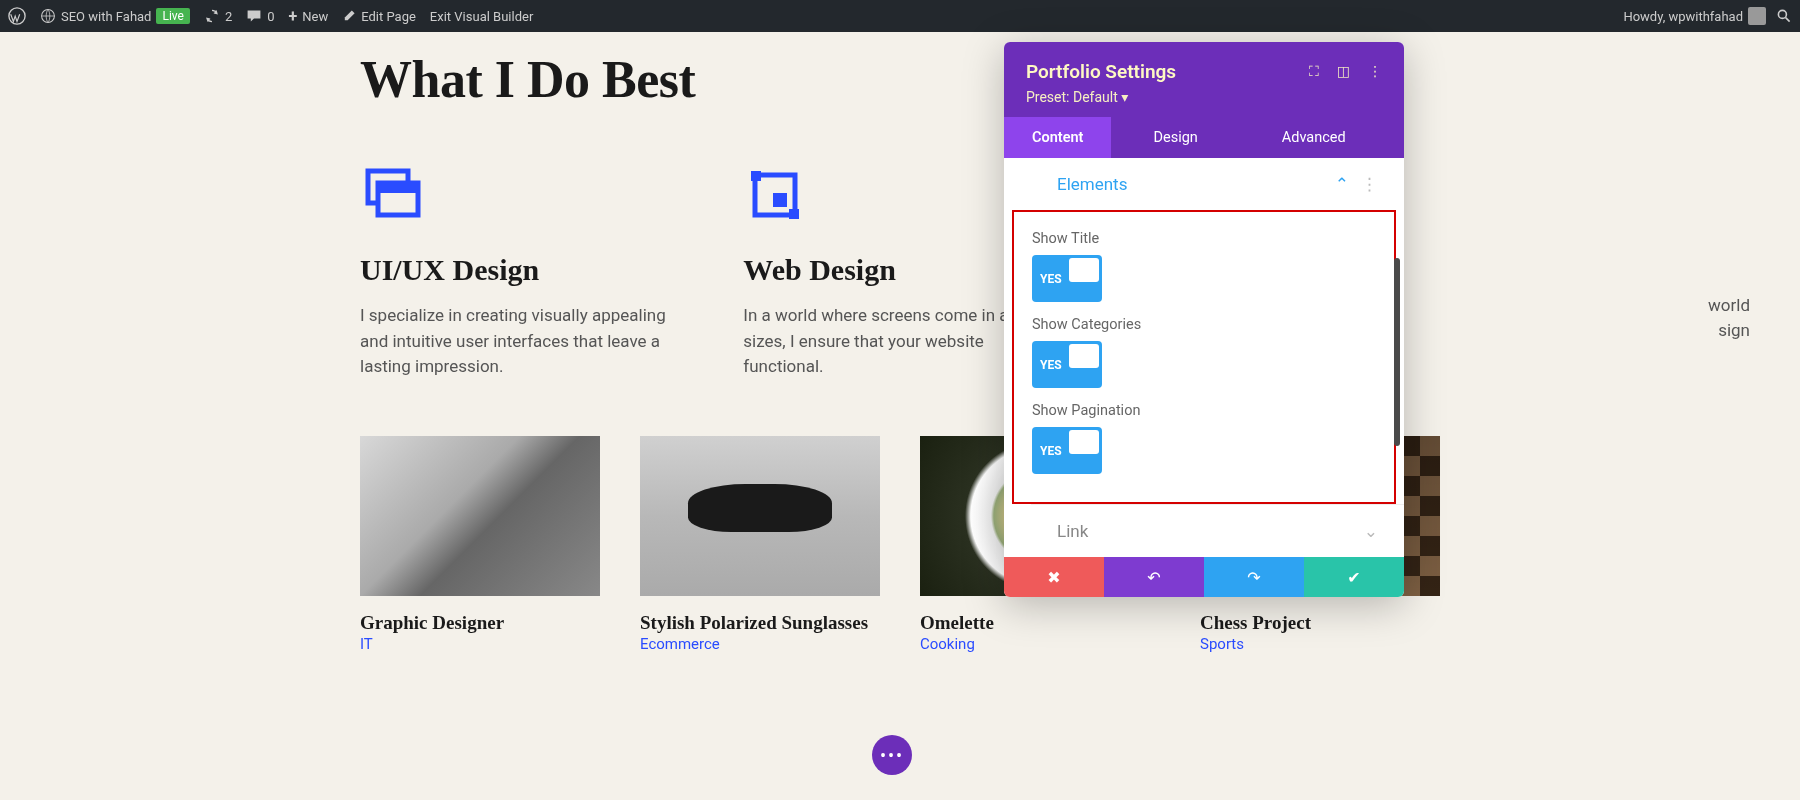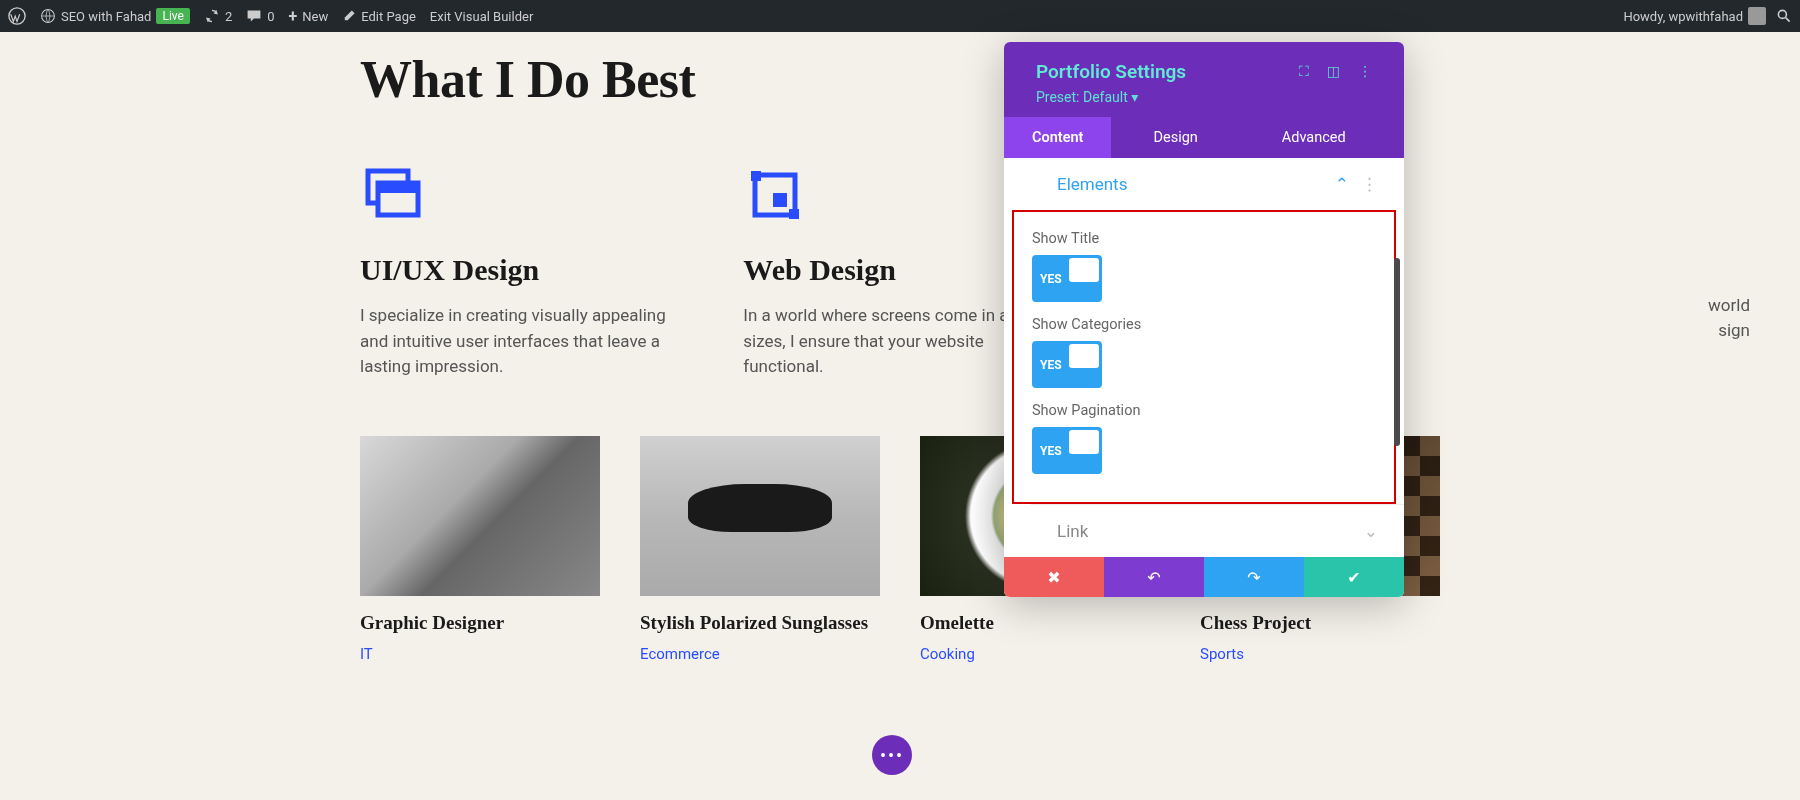--- a/index.html
+++ b/index.html
@@ -25,29 +25,29 @@
 
 .portfolio { display: flex; gap: 40px; }
 .portfolio-item { flex: 1; }
 .thumb { width: 100%; height: 160px; background: #ccc; margin-bottom: 16px; }
 .thumb.laptop { background: linear-gradient(135deg, #d8d8d8 0%, #aaa 40%, #666 55%, #888 100%); }
 .thumb.sunglasses { background: linear-gradient(180deg, #d0d0d0 0%, #b8b8b8 50%, #aaa 100%); position: relative; }
 .thumb.sunglasses::after { content: ""; position: absolute; top: 30%; left: 20%; width: 60%; height: 30%; background: #1a1a1a; border-radius: 40% 40% 30% 30%; }
 .thumb.omelette { background: radial-gradient(circle at 50% 50%, #f5e6c8 0%, #e8d090 20%, #9aae7a 32%, #eee 34%, #fff 48%, #2a3020 52%, #1a2010 100%); }
 .thumb.chess { background: repeating-conic-gradient(#8b6a4a 0% 25%, #3a2818 0% 50%); background-size: 40px 40px; position: relative; }
 .thumb.chess::after { content: ""; position: absolute; inset: 0; background: linear-gradient(rgba(0,0,0,0.3), rgba(0,0,0,0.1)); }
-.portfolio-title { font-family: Georgia, serif; font-size: 19px; font-weight: 700; color: #1a1a1a; margin-bottom: 11px; }
+.portfolio-title { font-family: Georgia, serif; font-size: 19px; font-weight: 700; color: #1a1a1a; margin-bottom: 1px; }
 .portfolio-cat { color: #2a4cff; font-size: 15px; cursor: pointer; }
 
 
 .fab { position: absolute; left: 872px; top: 735px; width: 40px; height: 40px; border-radius: 50%; background: #6c2eb9; color: #fff; display: flex; align-items: center; justify-content: center; font-size: 18px; cursor: pointer; letter-spacing: 2px; }
 
 
 .panel { position: absolute; top: 42px; left: 1004px; width: 400px; background: #fff; border-radius: 6px; box-shadow: 0 8px 40px rgba(0,0,0,0.25); overflow: hidden; }
-.panel-header { background: #6c2eb9; color: #5eead4; padding: 18px 32px 12px; }
+.panel-header { background: #6c2eb9; color: #fef9c3; padding: 18px 22px 12px; }
 .panel-title-row { display: flex; justify-content: space-between; align-items: center; margin-bottom: 6px; }
 .panel-title { font-size: 19px; font-weight: 600; }
 .panel-icons { display: flex; gap: 18px; }
 .panel-icons span { cursor: pointer; opacity: 0.9; font-size: 14px; }
 .preset { font-size: 14px; opacity: 0.95; cursor: pointer; }
 .tabs { display: flex; background: #6c2eb9; align-items: center; }
 .tab { flex: 0 0 auto; padding: 12px 0; color: #fff; font-size: 14.5px; text-align: center; cursor: pointer; }
 .tab.content { background: #8e44ec; padding-left: 28px; padding-right: 28px; font-weight: 600; }
 .tab.design { padding-left: 42px; padding-right: 42px; }
 .tab.advanced { padding-left: 42px; padding-right: 42px; }

